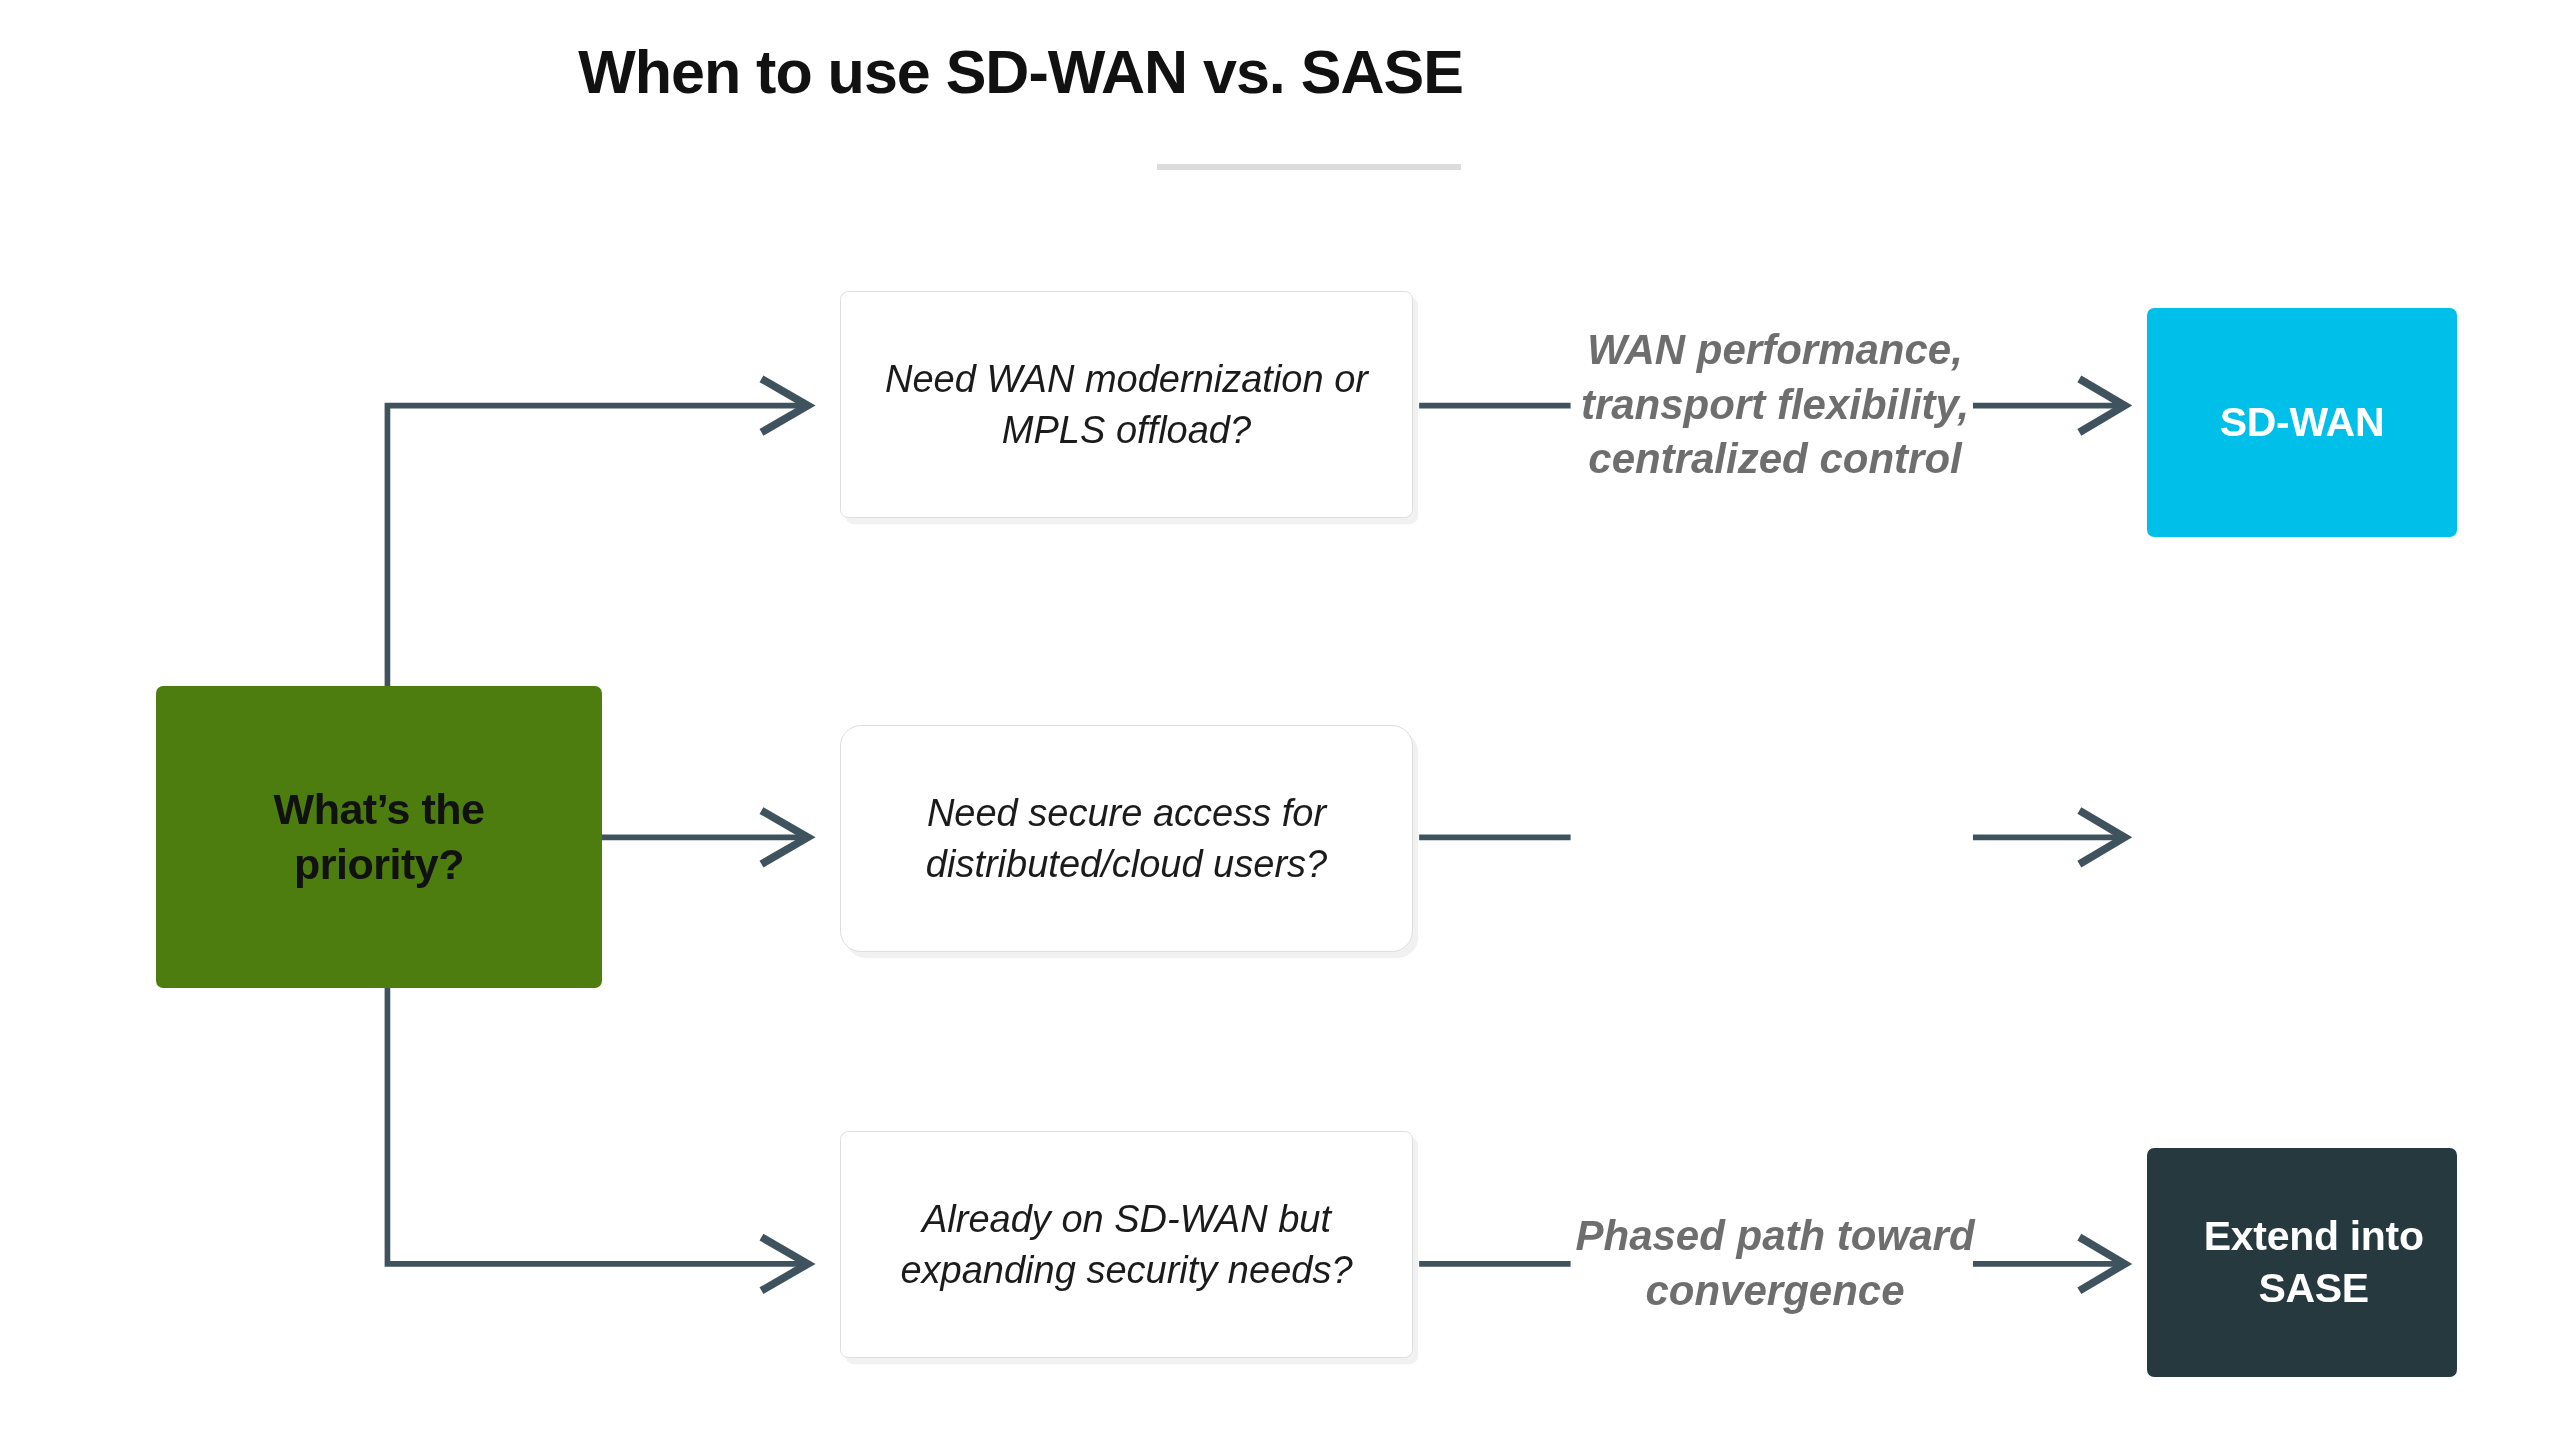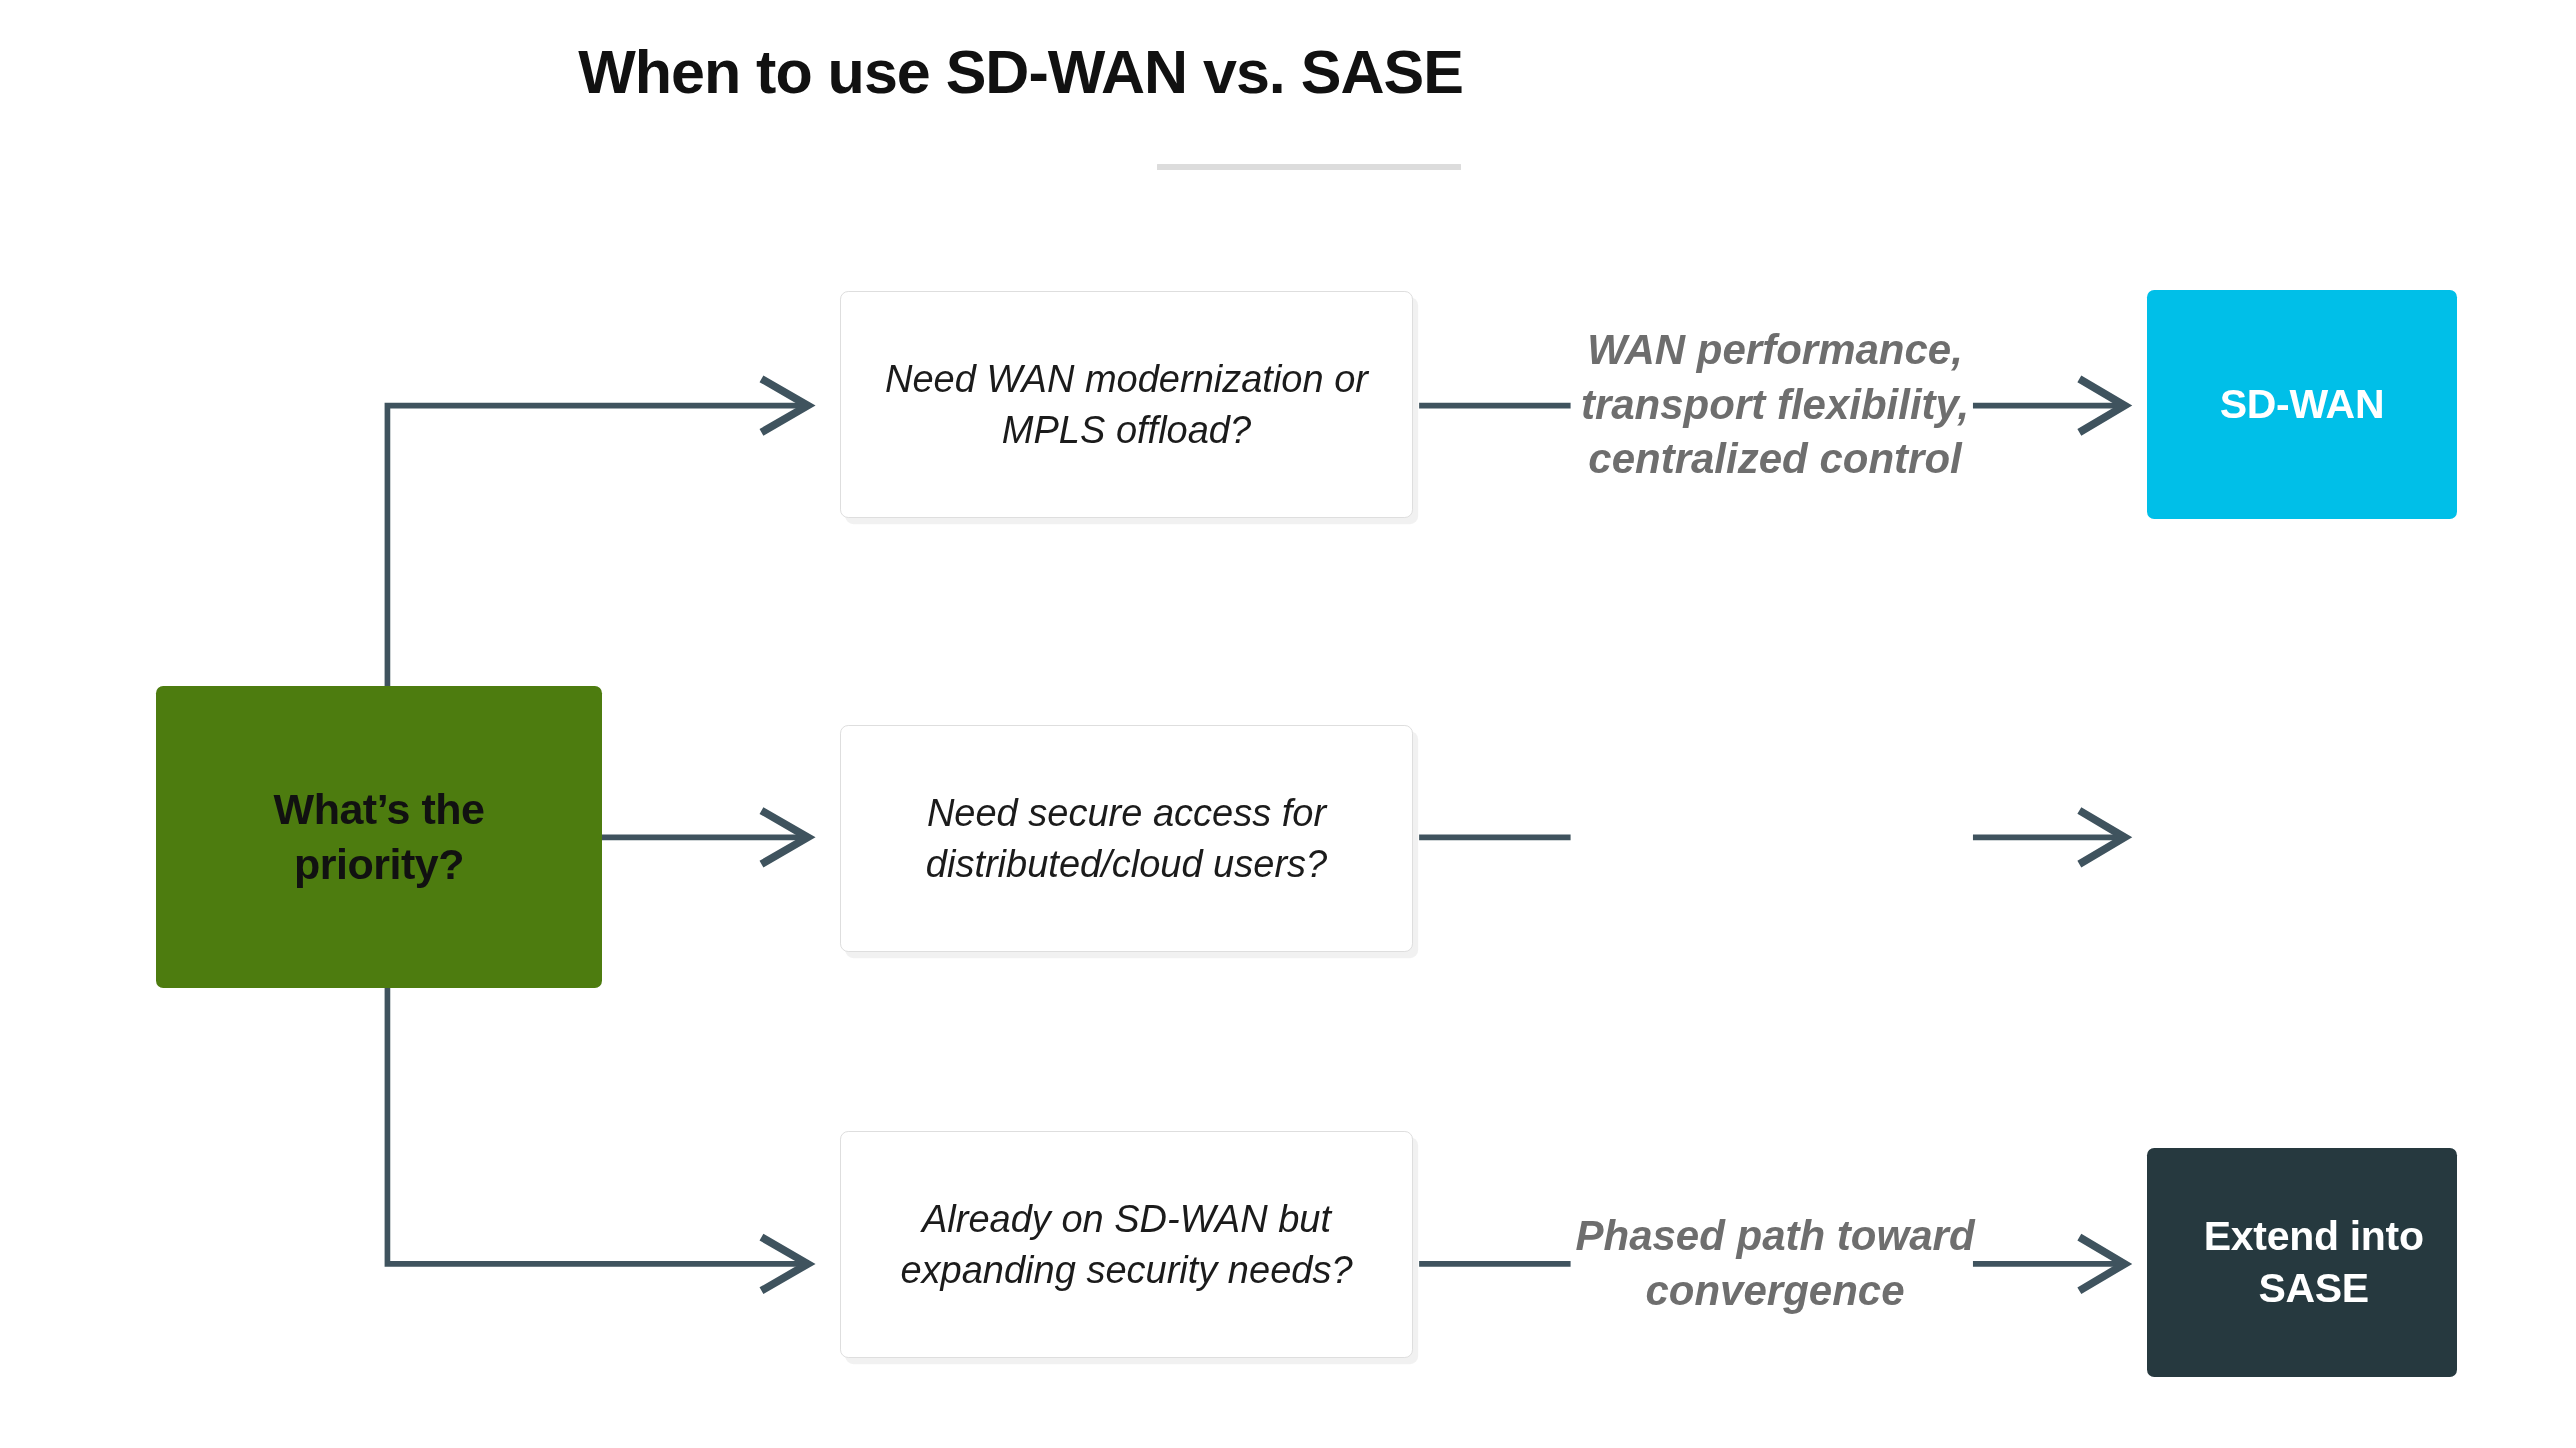--- a/index.html
+++ b/index.html
@@ -81,21 +81,21 @@
     padding: 0 32px;
   }
   .question-box-label {
     font-size: 38px;
     font-style: italic;
     color: #1b1b1b;
     text-align: center;
     line-height: 1.33;
   }
   #qbox-1 { left: 840px; top: 291px; }
-  #qbox-2 { left: 840px; top: 725px; }
+  #qbox-2 { left: 840px; top: 725px; border-radius: 21px; }
   #qbox-3 { left: 840px; top: 1131px; }
 
   
   .rationale {
     position: absolute;
     width: 412px;
     text-align: center;
     font-size: 42px;
     font-style: italic;
     color: #6e6e6e;
@@ -121,21 +121,21 @@
     padding: 0 20.6px;
   }
   .outcome-label {
     font-size: 41px;
     font-weight: 700;
     color: #ffffff;
     text-align: center;
     line-height: 1.25;
     letter-spacing: -0.3px;
   }
-  #outcome-1 { top: 290px;  background: #00bfe8; }
+  #outcome-1 { top: 308px;  background: #00bfe8; }
   #outcome-2 { top: 722px; background: #00a9c4; }
   #outcome-3 { top: 1148px; background: #26393f; padding-left: 44px; }
 
   
   #connectors {
     position: absolute;
     left: 0;
     top: 0;
     width: 2576px;
     height: 1449px;

